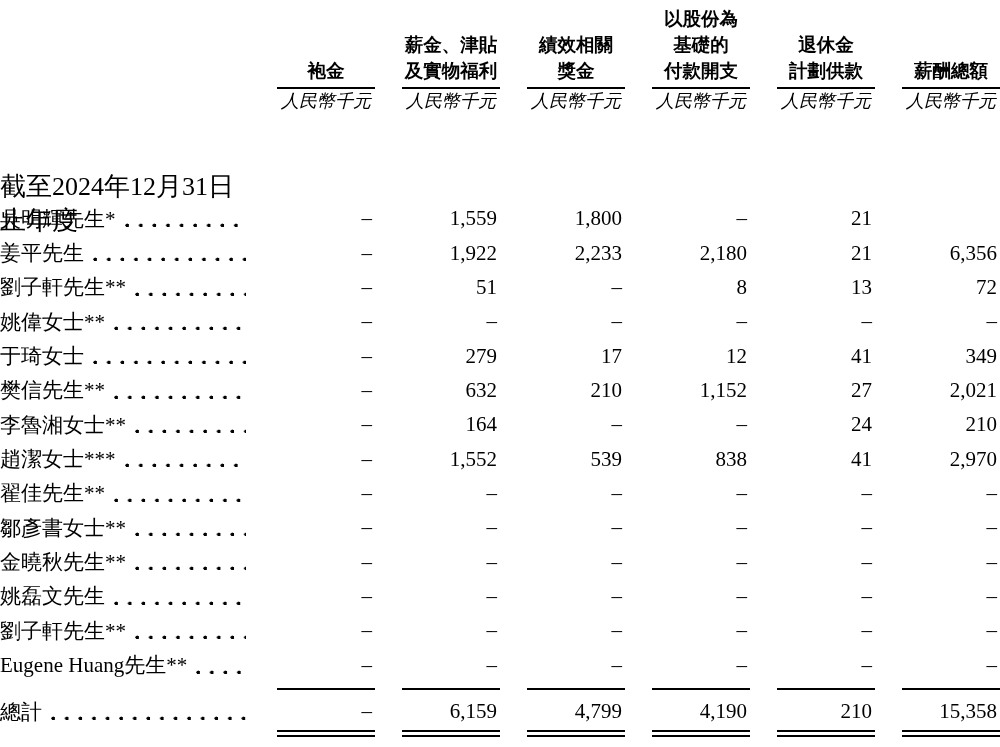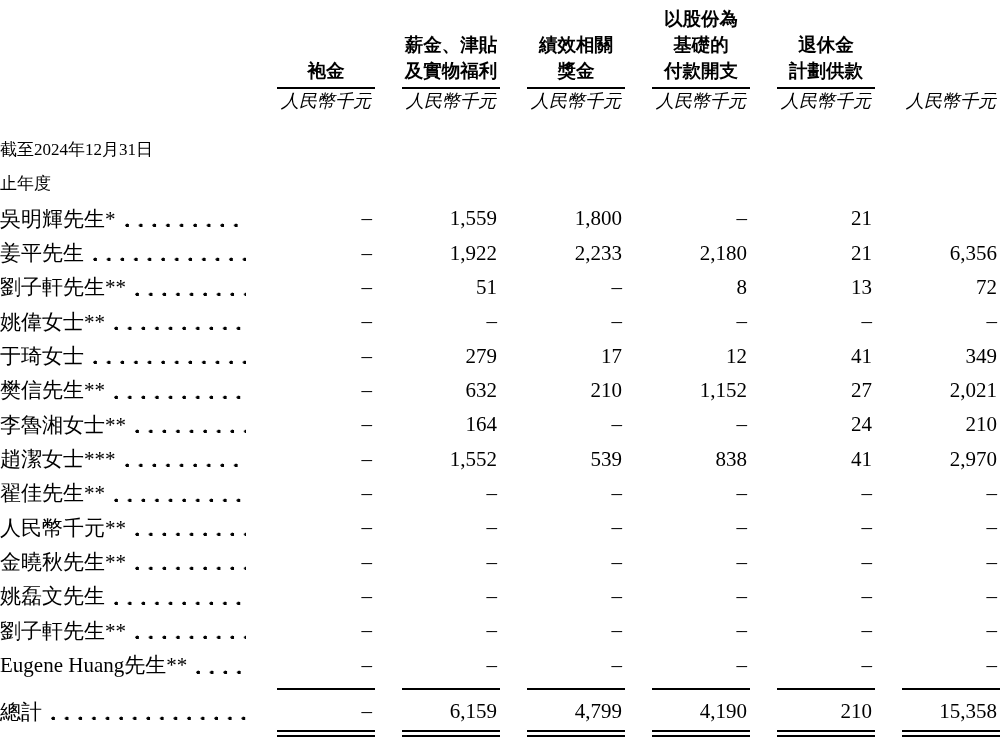--- a/index.html
+++ b/index.html
@@ -57,23 +57,24 @@
   
   .body-block {
     position: absolute;
     top: 133px;
     left: 0;
     width: 1000px;
   }
   .row { height: 34.35px; align-items: center; }
   .period-cell {
     grid-column: 1 / -1;
-    font-size: 17px;
+    font-size: 26px;
     white-space: nowrap;
     line-height: 34.35px;
+    margin-top: 37px;
   }
   .indent { }
   .name-cell {
     display: flex;
     align-items: flex-end;
     font-size: 21px;
     white-space: nowrap;
     overflow: hidden;
     height: 100%;
   }
@@ -149,20 +150,23 @@
         <div class="unit">人民幣千元</div>
       </div>
       <div class="hcell">
         <div class="hinner">
           <div>退休金</div>
           <div>計劃供款</div>
         </div>
         <div class="unit">人民幣千元</div>
       </div>
       <div class="hcell">
+        <div class="hinner">
+          <div>薪酬總額</div>
+        </div>
         <div class="unit">人民幣千元</div>
       </div>
     </div>
 
   <div class="body-block">
     <div class="grid row">
       <div class="period-cell">截至2024年12月31日</div>
     </div>
     <div class="grid row">
       <div class="period-cell indent">止年度</div>
@@ -271,21 +275,21 @@
           </div>
           <div class="val">–</div>
           <div class="val">–</div>
           <div class="val">–</div>
           <div class="val">–</div>
           <div class="val">–</div>
           <div class="val">–</div>
         </div>
         <div class="grid row">
           <div class="name-cell">
-            <span class="nm">人民幣千元**</span>
+            <span class="nm">鄒彥書女士**</span>
             <span class="dots"></span>
           </div>
           <div class="val">–</div>
           <div class="val">–</div>
           <div class="val">–</div>
           <div class="val">–</div>
           <div class="val">–</div>
           <div class="val">–</div>
         </div>
         <div class="grid row">

